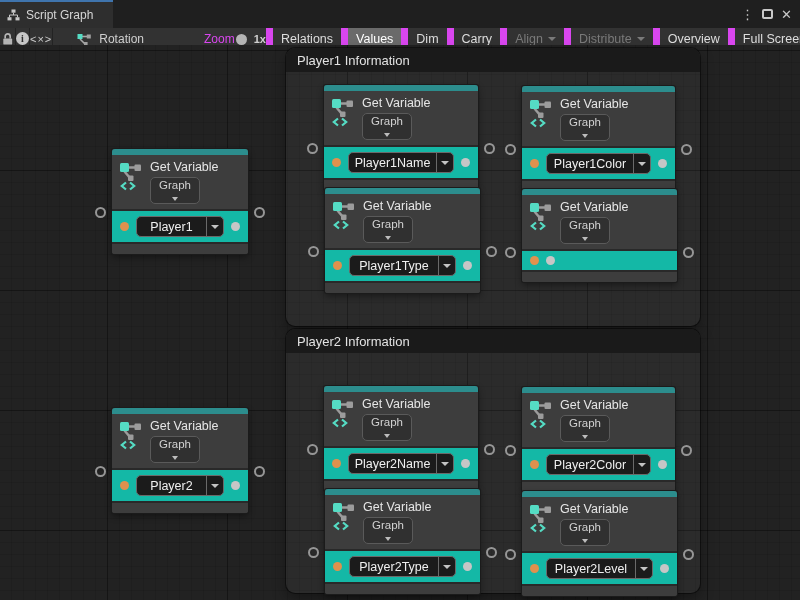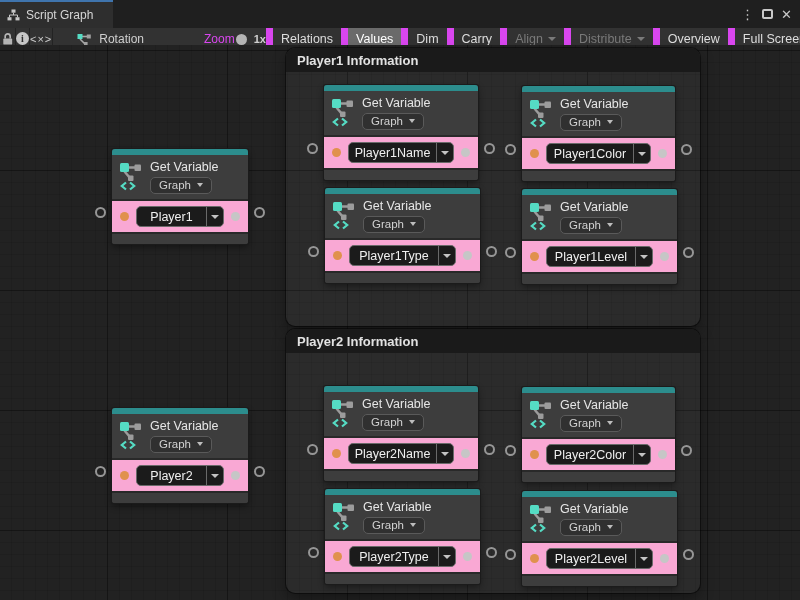--- a/index.html
+++ b/index.html
@@ -47,36 +47,36 @@
       linear-gradient(rgba(0,0,0,0.10) 1px, transparent 1px),
       linear-gradient(90deg, rgba(0,0,0,0.10) 1px, transparent 1px);
     background-size:120px 120px,120px 120px,12px 12px,12px 12px;
     background-position:-13px 5px,-13px 5px,-1px 5px,-1px 5px; }
 
   
   .group { position:absolute; border-radius:9px; background:rgba(205,205,205,0.055);
            box-shadow:0 0 0 1px rgba(0,0,0,0.45), 0 6px 14px rgba(0,0,0,0.35); }
   .group-header { height:24px; background:#1a1a1a; border-radius:9px 9px 0 0;
                   display:flex; align-items:center; padding:0 11px;
-                  font-size:13px; color:#e2e2e2;font-weight:bold; }
+                  font-size:13px; color:#e2e2e2; }
 
   
   .vnode { position:absolute; background:#3d3d3d; border-radius:2px; z-index:5;
            box-shadow:0 0 0 1px #1b1b1b, 0 3px 7px rgba(0,0,0,0.45); }
   .vnode-top { height:6px; background:#2c8d8d; border-radius:3px 3px 0 0; }
   .vnode-header { display:flex; align-items:flex-start; gap:7px; padding:5px 8px 5px 7px; }
   .vicon { flex:0 0 auto; margin-top:1px; }
   .vhead-text { display:flex; flex-direction:column; align-items:flex-start; }
   .vtitle { font-size:12.5px; color:#e6e6e6; line-height:14px; }
   .vkind { margin-top:3px; display:inline-flex; align-items:center; gap:6px;
            background:#303030; border:1px solid #5a5a5a; border-radius:5px;
-           padding:1px 8px 2px 8px; font-size:11.5px; color:#d2d2d2; }
+           padding:1px 8px 2px 8px; font-size:11.5px; color:#d2d2d2;flex-direction:column; }
   .vkind .caret-down { border-top-width:4px; border-left-width:3.5px; border-right-width:3.5px; color:#bdbdbd; }
   .vbody { position:relative; display:flex; align-items:center; gap:7px;
-           background:#f9a8d4; border-top:2px solid #292929; border-bottom:2px solid #292929;
+           background:#14b8a6; border-top:2px solid #292929; border-bottom:2px solid #292929;
            padding:5px 8px; }
   .port-dot { width:9px; height:9px; border-radius:50%; flex:0 0 auto; }
   .port-in { background:#e0914d; }
   .port-out { background:#c6c6c6; }
   .vselect { flex:1; display:flex; align-items:stretch; height:21px; background:#1b1b1b;
              border:1px solid #6a6a6a; border-radius:5px; overflow:hidden; }
   .vsel-label { flex:1; display:flex; align-items:center; justify-content:center;
                 font-size:12.5px; color:#f0f0f0; padding:0 3px; white-space:nowrap; }
   .vsel-caret { width:17px; border-left:1px solid #6a6a6a; display:flex;
                 align-items:center; justify-content:center; color:#c4c4c4; }
@@ -335,26 +335,20 @@
       <div class="vhead-text">
         <span class="vtitle">Get Variable</span>
         <span class="vkind">
           <span>Graph</span>
           <span class="caret-down"></span>
         </span>
       </div>
     </div>
     <div class="vbody">
       <span class="port-dot port-in"></span>
-      <span class="vselect">
-        <span class="vsel-label">Player1Level</span>
-        <span class="vsel-caret">
-            <span class="caret-down"></span>
-          </span>
-      </span>
       <span class="port-dot port-out"></span>
     </div>
     <div class="vfooter"></div>
     <span class="oport oport-l"></span>
     <span class="oport oport-r"></span>
   </div>
 
   <div class="vnode" style="left:112px; top:363px; width:136px;">
     <div class="vnode-top"></div>
     <div class="vnode-header">

